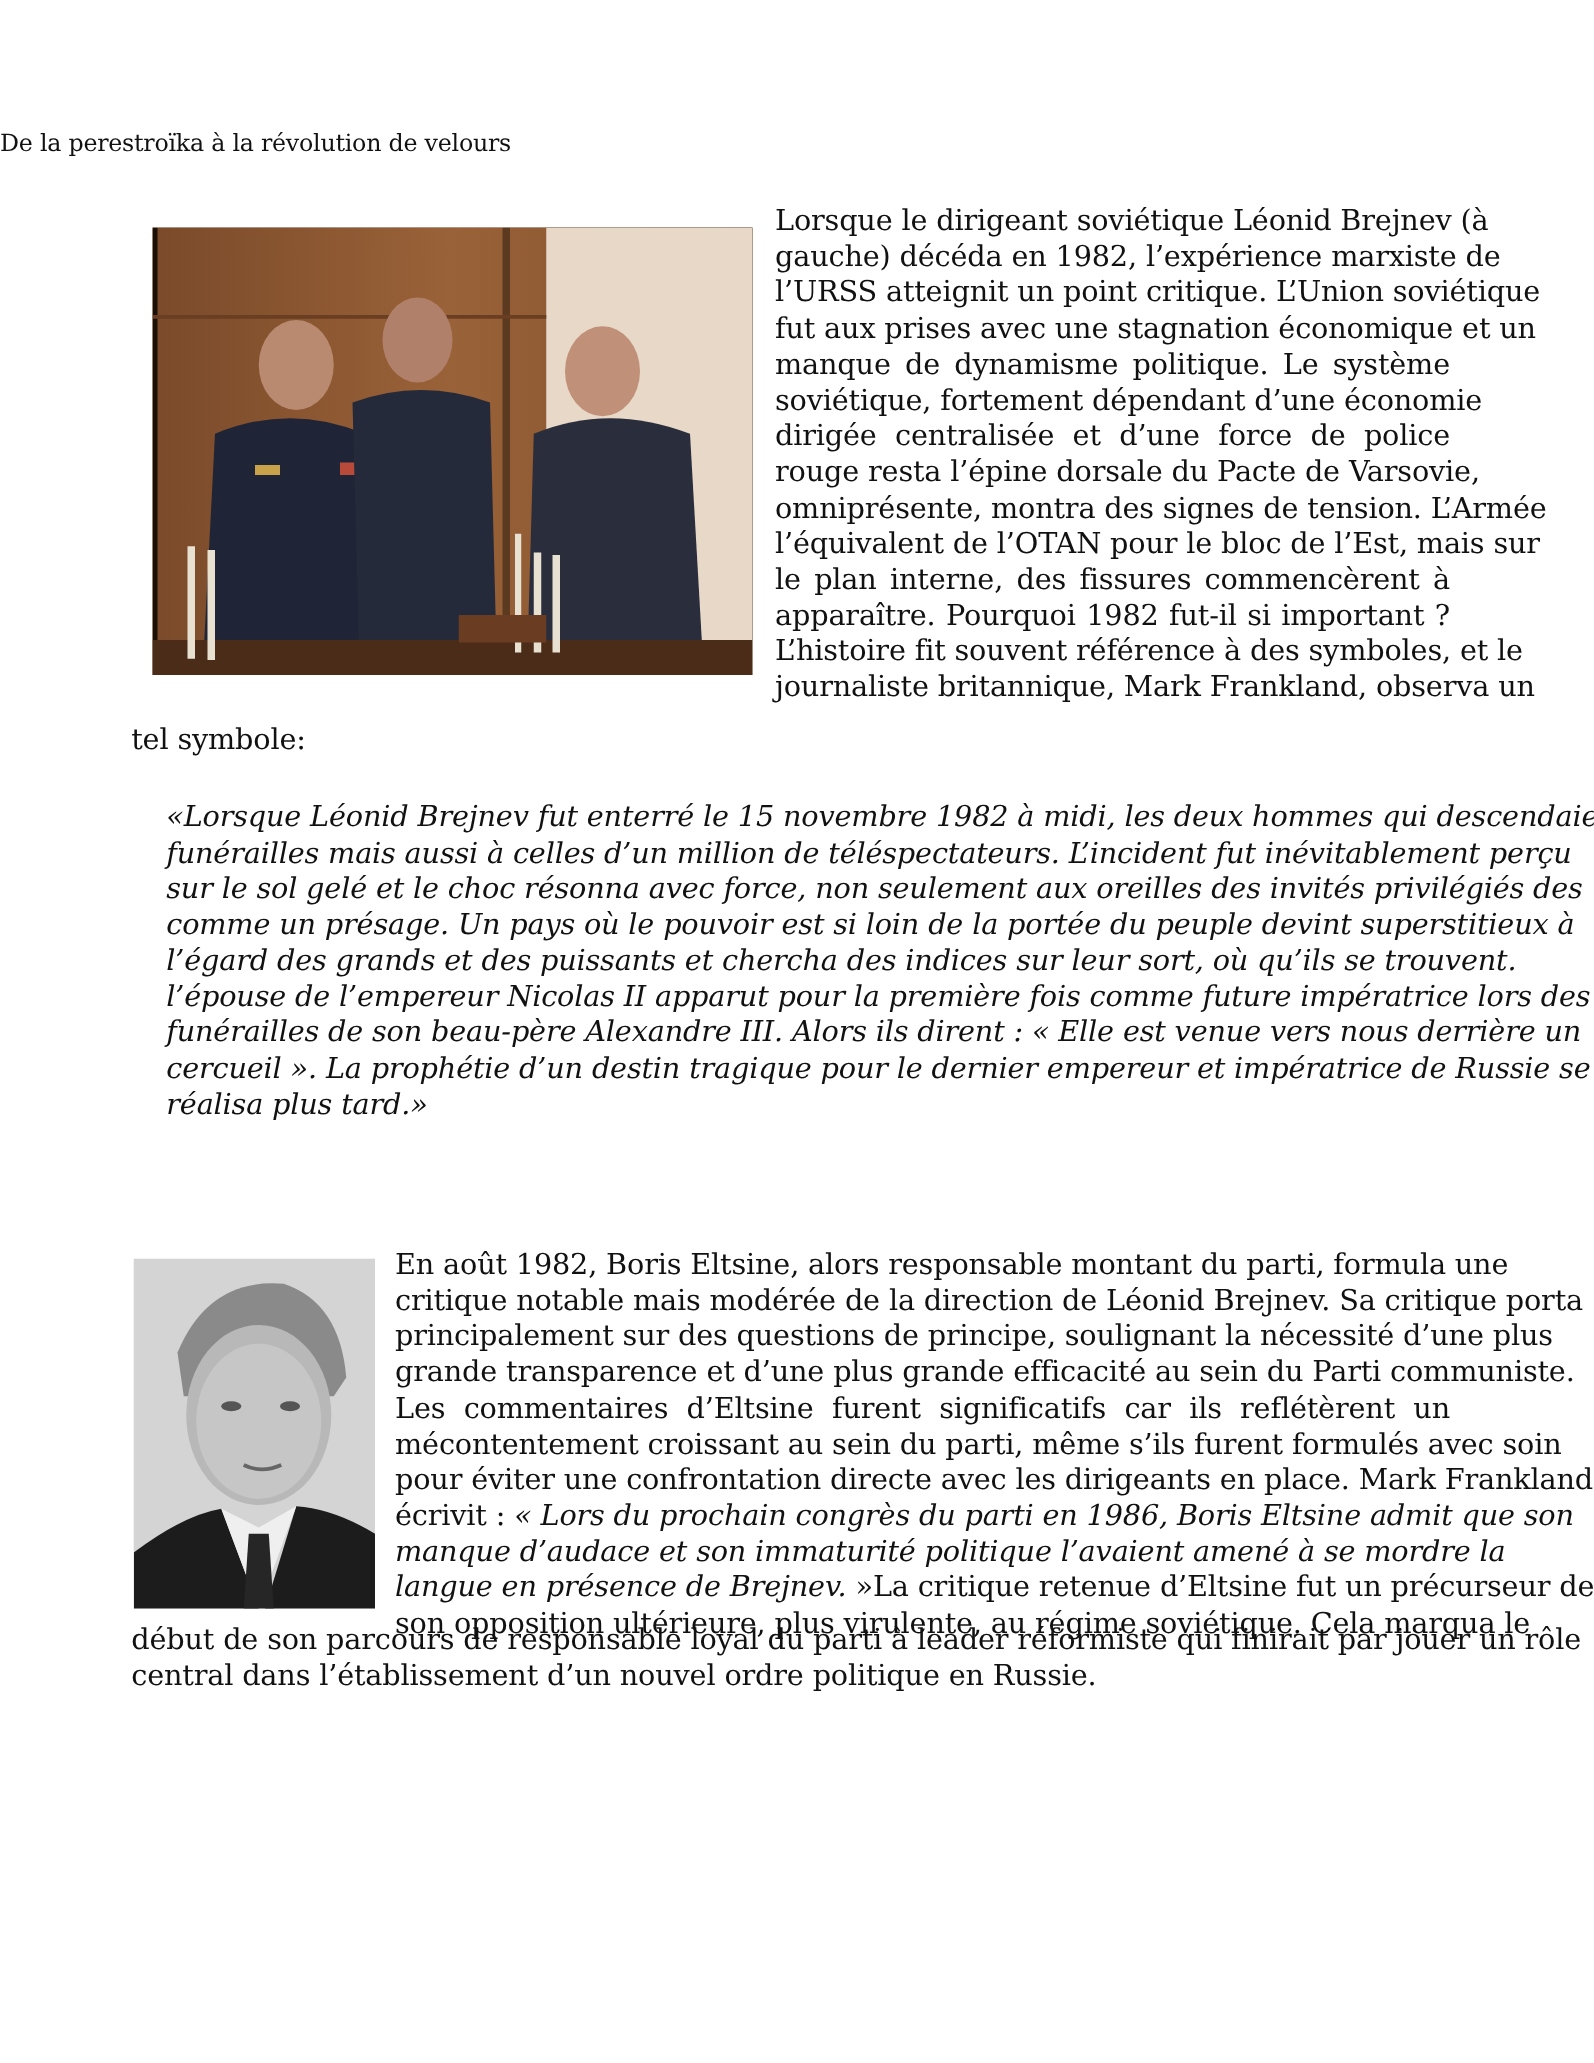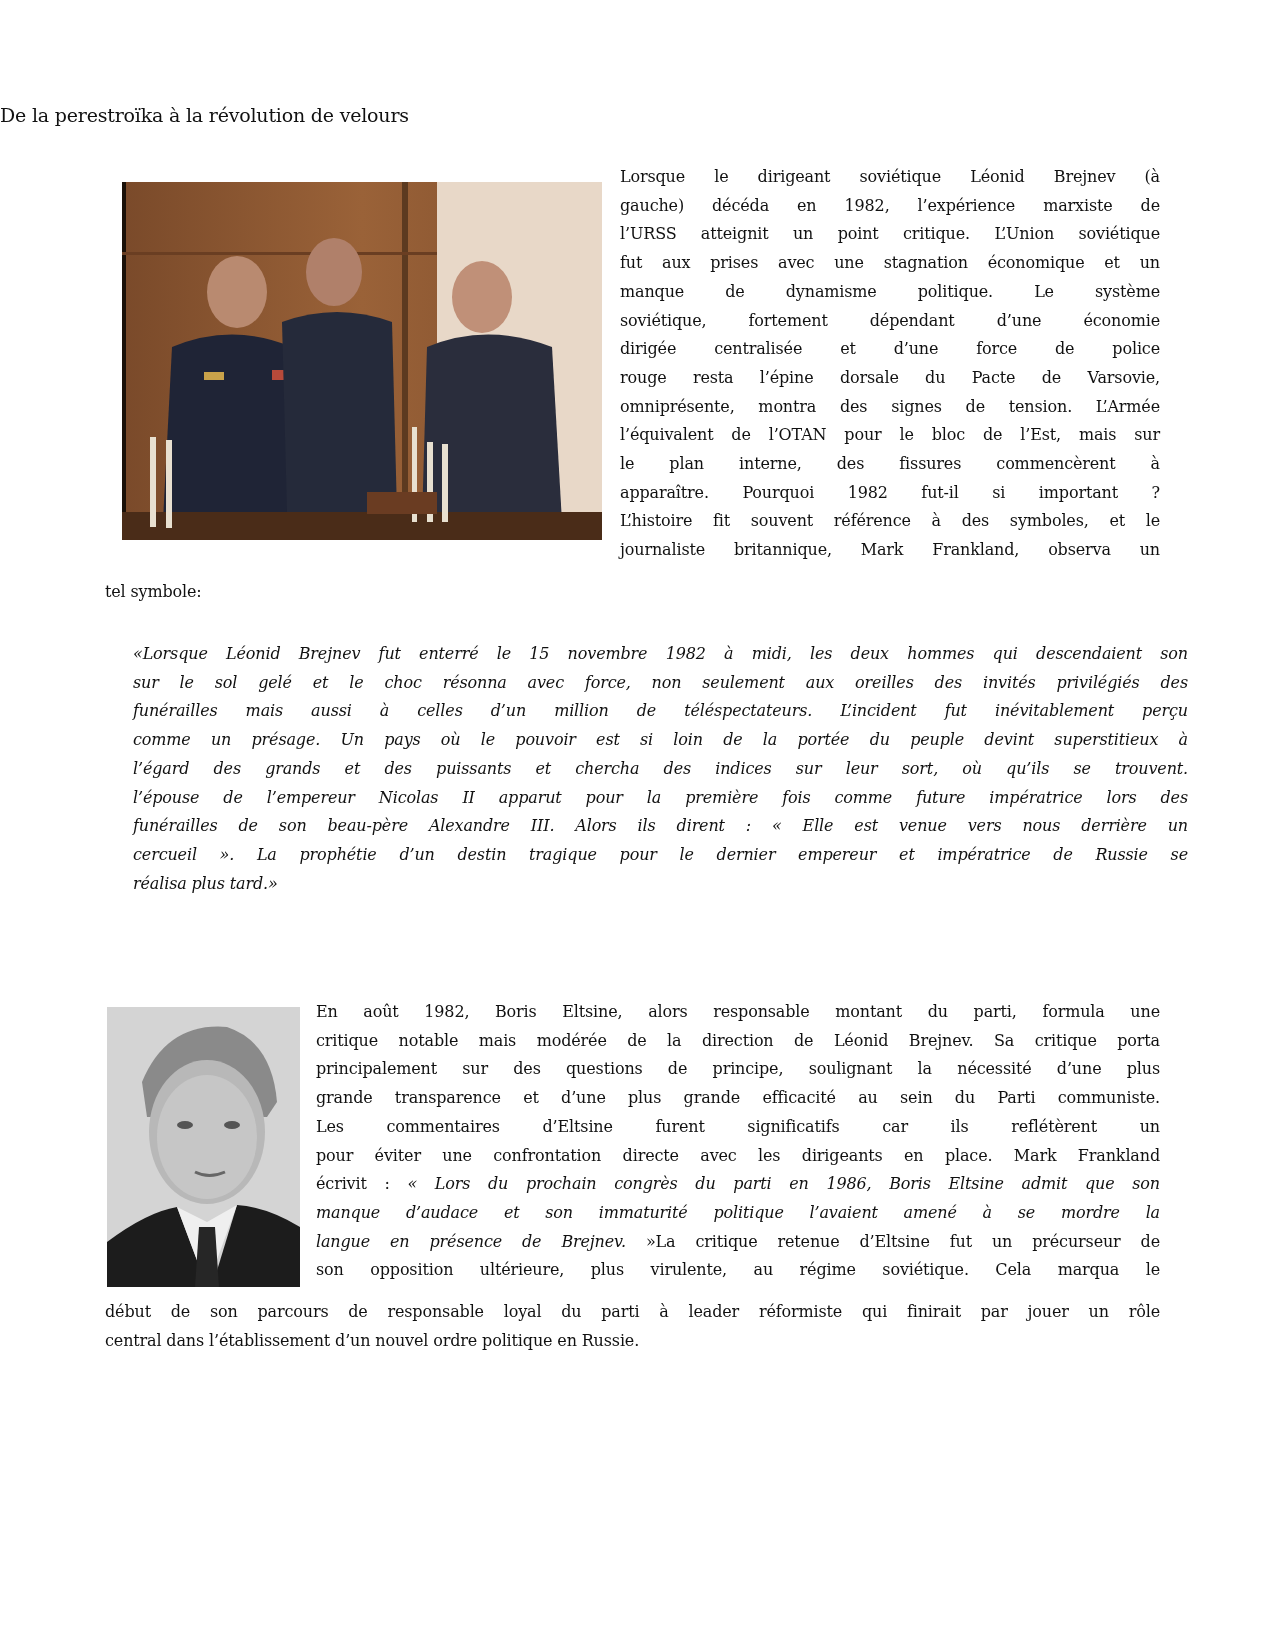--- a/index.html
+++ b/index.html
@@ -1,20 +1,20 @@
 <!DOCTYPE html>
 <html><head>
 <meta charset="utf-8">
 <style>
   html, body { margin: 0; padding: 0; background: #ffffff; }
   body { width: 1275px; height: 1650px; position: relative; overflow: hidden;
          font-family: "DejaVu Serif", "Liberation Serif", serif; color: #111; }
   .title { position: absolute; top: 104px; left: 0; width: 1275px; text-align: left;
            font-size: 19px; letter-spacing: -0.2px; }
-  .text { font-size: 16px; line-height: 28.7px; text-align: justify; letter-spacing: -0.15px; }
+  .text { font-size: 23px; line-height: 28.7px; text-align: justify; letter-spacing: -0.15px; }
   .line { display: block; white-space: nowrap; text-align: justify; text-align-last: justify; }
   .line.last { text-align-last: left; }
   .it { font-style: italic; }
 
   
   .photo1 { position: absolute; left: 122px; top: 182px; width: 480px; height: 358px;
             background: #5a3a22; overflow: hidden; }
   .photo2 { position: absolute; left: 107px; top: 1007px; width: 193px; height: 280px;
             background: #cfcfcf; overflow: hidden; }
 
@@ -79,22 +79,22 @@
   <span class="line">l’équivalent de l’OTAN pour le bloc de l’Est, mais sur</span>
   <span class="line">le plan interne, des fissures commencèrent à</span>
   <span class="line">apparaître. Pourquoi 1982 fut-il si important ?</span>
   <span class="line">L’histoire fit souvent référence à des symboles, et le</span>
   <span class="line">journaliste britannique, Mark Frankland, observa un</span>
 </div>
 <div class="text p1-tail">tel symbole:</div>
 
 <div class="text quote it">
   <span class="line">«Lorsque Léonid Brejnev fut enterré le 15 novembre 1982 à midi, les deux hommes qui descendaient son</span>
+  <span class="line">funérailles mais aussi à celles d’un million de téléspectateurs. L’incident fut inévitablement perçu</span>
   <span class="line">sur le sol gelé et le choc résonna avec force, non seulement aux oreilles des invités privilégiés des</span>
-  <span class="line">funérailles mais aussi à celles d’un million de téléspectateurs. L’incident fut inévitablement perçu</span>
   <span class="line">comme un présage. Un pays où le pouvoir est si loin de la portée du peuple devint superstitieux à</span>
   <span class="line">l’égard des grands et des puissants et chercha des indices sur leur sort, où qu’ils se trouvent.</span>
   <span class="line">l’épouse de l’empereur Nicolas II apparut pour la première fois comme future impératrice lors des</span>
   <span class="line">funérailles de son beau-père Alexandre III. Alors ils dirent : « Elle est venue vers nous derrière un</span>
   <span class="line">cercueil ». La prophétie d’un destin tragique pour le dernier empereur et impératrice de Russie se</span>
   <span class="line last">réalisa plus tard.»</span>
 </div>
 
 <div class="photo2">
   <svg width="193" height="280" viewBox="0 0 193 280" xmlns="http://www.w3.org/2000/svg">
@@ -111,20 +111,21 @@
     <path d="M92 220 L108 220 L112 280 L88 280 Z" fill="#262626"></path>
   </svg>
 </div>
 
 <div class="text p2-right">
   <span class="line">En août 1982, Boris Eltsine, alors responsable montant du parti, formula une</span>
   <span class="line">critique notable mais modérée de la direction de Léonid Brejnev. Sa critique porta</span>
   <span class="line">principalement sur des questions de principe, soulignant la nécessité d’une plus</span>
   <span class="line">grande transparence et d’une plus grande efficacité au sein du Parti communiste.</span>
   <span class="line">Les commentaires d’Eltsine furent significatifs car ils reflétèrent un</span>
+  <span class="line">mécontentement croissant au sein du parti, même s’ils furent formulés avec soin</span>
   <span class="line">pour éviter une confrontation directe avec les dirigeants en place. Mark Frankland</span>
   <span class="line"><span>écrivit : </span><span class="it">« Lors du prochain congrès du parti en 1986, Boris Eltsine admit que son</span></span>
   <span class="line it">manque d’audace et son immaturité politique l’avaient amené à se mordre la</span>
   <span class="line"><span class="it">langue en présence de Brejnev. </span><span>»La critique retenue d’Eltsine fut un précurseur de</span></span>
   <span class="line">son opposition ultérieure, plus virulente, au régime soviétique. Cela marqua le</span>
 </div>
 
 <div class="text p2-full">
   <span class="line">début de son parcours de responsable loyal du parti à leader réformiste qui finirait par jouer un rôle</span>
   <span class="line last">central dans l’établissement d’un nouvel ordre politique en Russie.</span>

